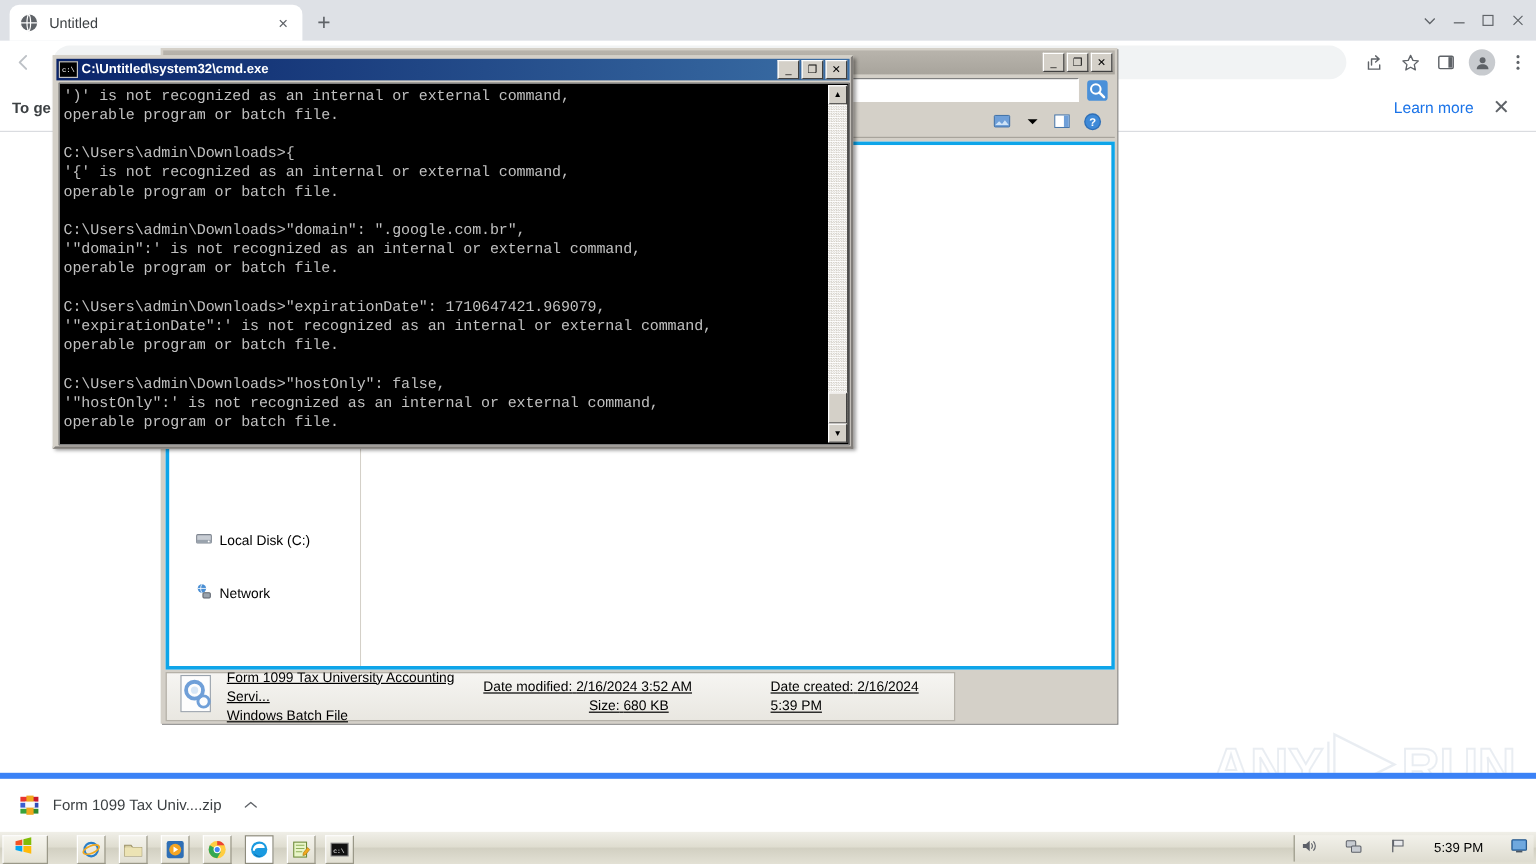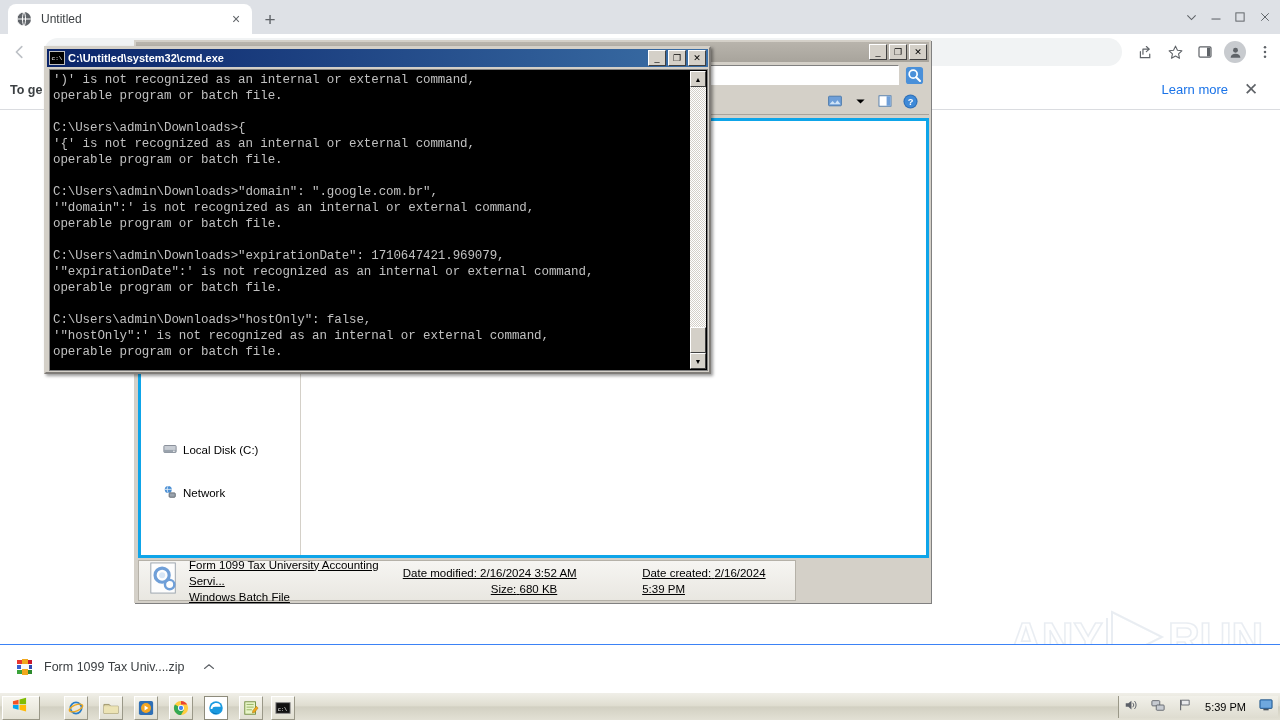--- a/index.html
+++ b/index.html
@@ -38,41 +38,41 @@
   .learnmore{position:absolute;right:52px;top:12px;font-size:13px;color:#1a73e8;}
   .ibclose{position:absolute;right:18px;top:9px;width:22px;height:22px;color:#5f6368;
            font-size:17px;line-height:22px;text-align:center;}
   .page{position:absolute;left:0;top:111px;width:1280px;height:577px;background:#ffffff;}
 
   
   .watermark{position:absolute;left:1008px;top:604px;width:262px;height:66px;opacity:.30;pointer-events:none;}
 
   
   .shelf{position:absolute;left:0;top:644px;width:1280px;height:44px;background:#ffffff;
-         border-top:1px solid #3b82f6;}
+         border-top:5px solid #3b82f6;}
   .dlitem{position:absolute;left:12px;top:6px;height:32px;display:flex;align-items:center;
           padding:0 4px;box-sizing:border-box;}
   .dlicon{width:18px;height:18px;margin-right:10px;flex:0 0 18px;}
   .dlname{font-size:12.5px;color:#3c4043;white-space:nowrap;}
   .dlcaret{width:24px;height:24px;margin-left:12px;color:#5f6368;display:flex;align-items:center;justify-content:center;}
 
   
   .taskbar{position:absolute;left:0;top:692px;width:1280px;height:28px;
            background:linear-gradient(180deg,#f0efe8 0%,#dfddd0 45%,#d2d0c2 50%,#e4e2d6 100%);
            border-top:1px solid #ffffff;}
   .startbtn{position:absolute;left:2px;top:3px;height:22px;display:flex;align-items:center;gap:4px;
             padding:0 7px 0 4px;background:linear-gradient(180deg,#f6f5ee 0%,#e3e1d4 100%);
             border:1px solid #ffffff;border-right-color:#9a9888;border-bottom-color:#9a9888;flex-direction:column;}
   .startbtn .lbl{font-size:11px;font-weight:bold;color:#000;}
   .qlbtn{position:absolute;top:3px;width:22px;height:22px;
          background:linear-gradient(180deg,#f4f3ec 0%,#e1dfd2 100%);
          border:1px solid #ffffff;border-right-color:#9a9888;border-bottom-color:#9a9888;
          display:flex;align-items:center;justify-content:center;}
   .qlbtn.active{background:#ffffff;border-color:#8d8b7c;}
-  .tray{position:absolute;right:2px;top:3px;height:22px;display:flex;align-items:center;gap:13px;
+  .tray{position:absolute;right:2px;top:3px;height:22px;display:flex;align-items:center;gap:23px;
         padding:0 5px;background:linear-gradient(180deg,#f2f1ea 0%,#dedcd0 100%);
         border-left:1px solid #9a9888;}
   .clock{font-size:11px;color:#000;}
 
   
   #explorer{position:absolute;left:134px;top:40px;width:797px;height:563px;
             background:#d4d0c8;border:2px solid #d4d0c8;box-sizing:border-box;
             box-shadow:1px 1px 0 #808080;}
   .ex-title{height:20px;margin:0;background:linear-gradient(180deg,#b8b4ac 0%,#a8a49c 100%);
             display:flex;align-items:center;justify-content:flex-end;padding-right:2px;}

